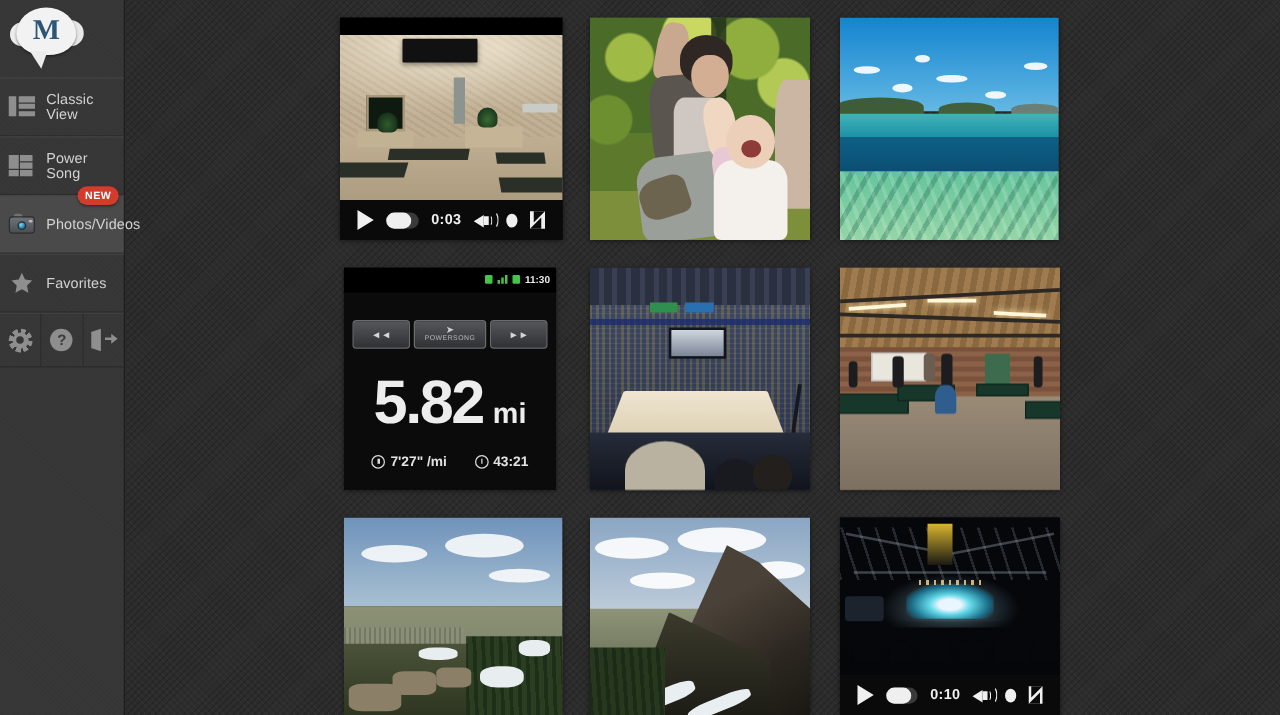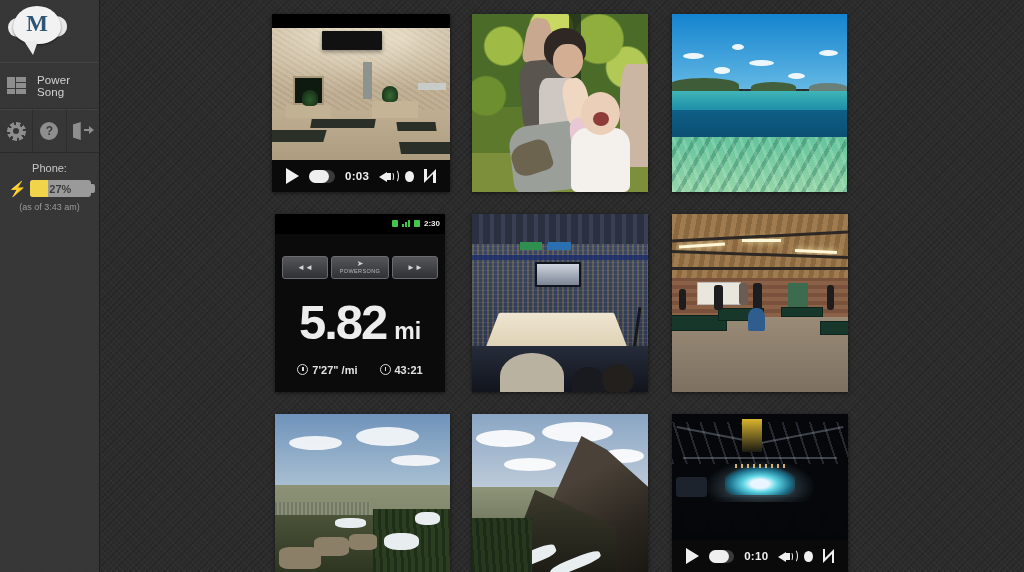--- a/index.html
+++ b/index.html
@@ -445,61 +445,79 @@
       <div class="logo-bubble">
         <div class="lobe-l"></div>
           <div class="lobe-r"></div>
         <div class="cloud"></div>
           <div class="tail"></div>
         <div class="letter">M</div>
       </div>
     </div>
 
 
+    <div class="nav-item">
+      <span class="nav-icon ic-classic">
+        <i class="col-l"></i>
+          <span class="rows">
+            <i></i>
+            <i></i>
+            <i></i>
+          </span>
+      </span>
+      <span class="nav-label">Classic View</span>
+    </div>
 
     <div class="nav-item">
       <span class="nav-icon ic-power">
         <i class="tall"></i>
           <i></i>
           <i></i>
           <i></i>
           <i></i>
       </span>
       <span class="nav-label">Power Song</span>
     </div>
 
-
+    <div class="nav-item active">
+      <span class="badge-new">NEW</span>
+      <span class="nav-icon ic-cam">
+        <i class="hump"></i>
+          <i class="body"></i>
+          <i class="lens"></i>
+          <i class="flash"></i>
+      </span>
+      <span class="nav-label">Photos/Videos</span>
+    </div>
+
+    <div class="nav-item">
+      <span class="nav-icon ic-star">
+        <svg width="21" height="21" viewBox="0 0 24 24">
+            <path fill="#8e8e8e" d="M12 2.6l2.9 6.1 6.6.9-4.8 4.6 1.2 6.6L12 17.7 6.1 20.8l1.2-6.6L2.5 9.6l6.6-.9z"></path>
+          </svg>
+      </span>
+      <span class="nav-label">Favorites</span>
+    </div>
 
 
     <div class="action-row">
       <div class="action-btn">
         <span class="gear-o"></span>
       </div>
       <div class="action-btn">
         <span class="help-o">?</span>
       </div>
       <div class="action-btn">
         <span class="exit-o">
           <i class="box"></i>
             <i class="arr"></i>
         </span>
       </div>
     </div>
 
-    <div class="phone-block">
-      <div class="phone-title">Phone:</div>
-      <div class="batt-row">
-        <span class="bolt">⚡</span>
-        <span class="batt-shell">
-          <i class="batt-fill" id="battFill" style="width: 17.82px; background: rgb(242, 212, 74);"></i>
-          <span class="batt-pct">27%</span>
-        </span>
-      </div>
-      <div class="phone-sub">(as of 3:43 am)</div>
-    </div>
   </div>
 
   <div id="main">
 
     <div class="cell" style="left:172px;top:14px;width:178px;height:178px;">
       <div class="photo video-tile">
         <div class="video-stage" style="top:14px;bottom:32px;">
           <div class="scene s-room">
             <i class="wall"></i>
               <i class="tv"></i>
@@ -580,21 +598,21 @@
       <div class="photo">
         <div class="scene s-run">
           <div class="statusbar">
             <i class="sb-ico"></i>
             <span class="sb-bars">
                 <i style="height:3px"></i>
                 <i style="height:5px"></i>
                 <i style="height:7px"></i>
               </span>
             <i class="sb-ico" style="background:#43c54a"></i>
-            <span class="sb-time">2:30</span>
+            <span class="sb-time">11:30</span>
           </div>
           <div class="btns">
             <span class="btn">◄◄</span>
             <span class="btn mid">
               <span class="swoosh">➤</span>
               <span class="ps">POWERSONG</span>
             </span>
             <span class="btn">►►</span>
           </div>
           <div class="dist">

